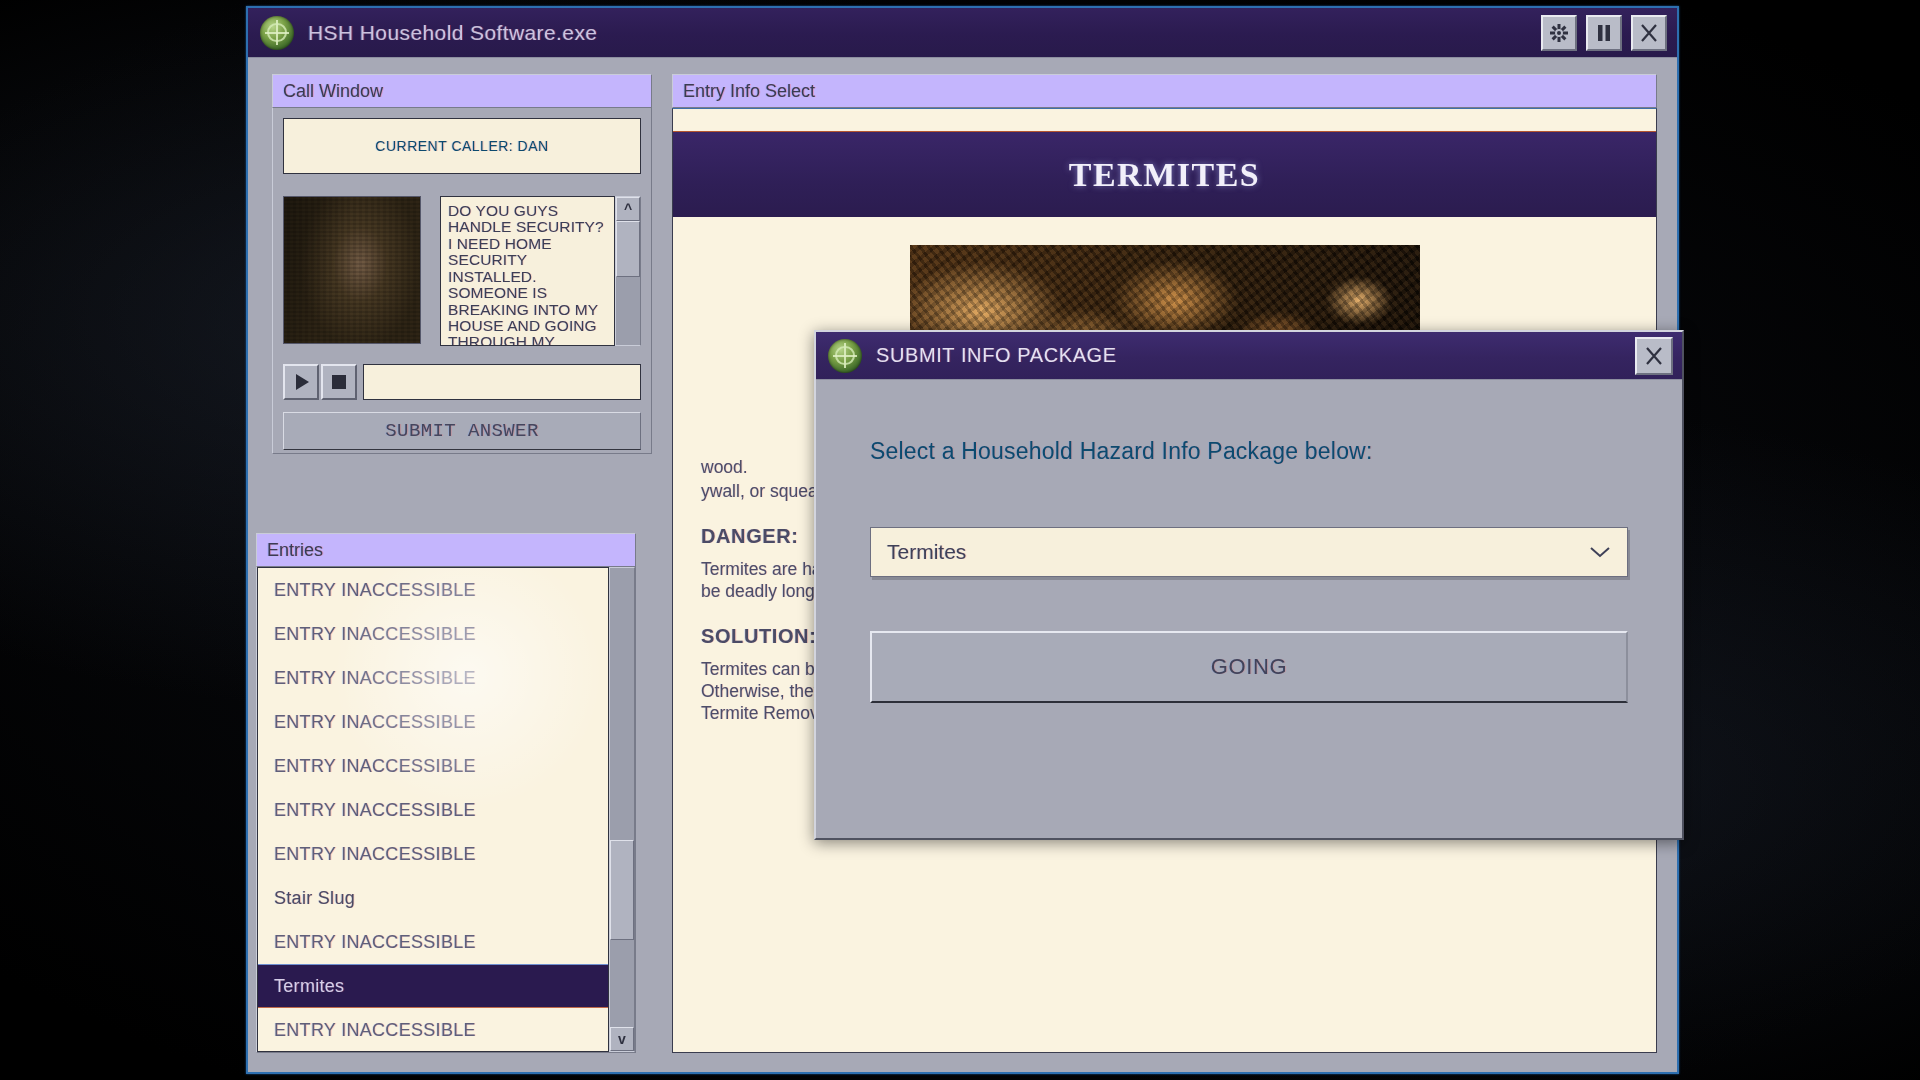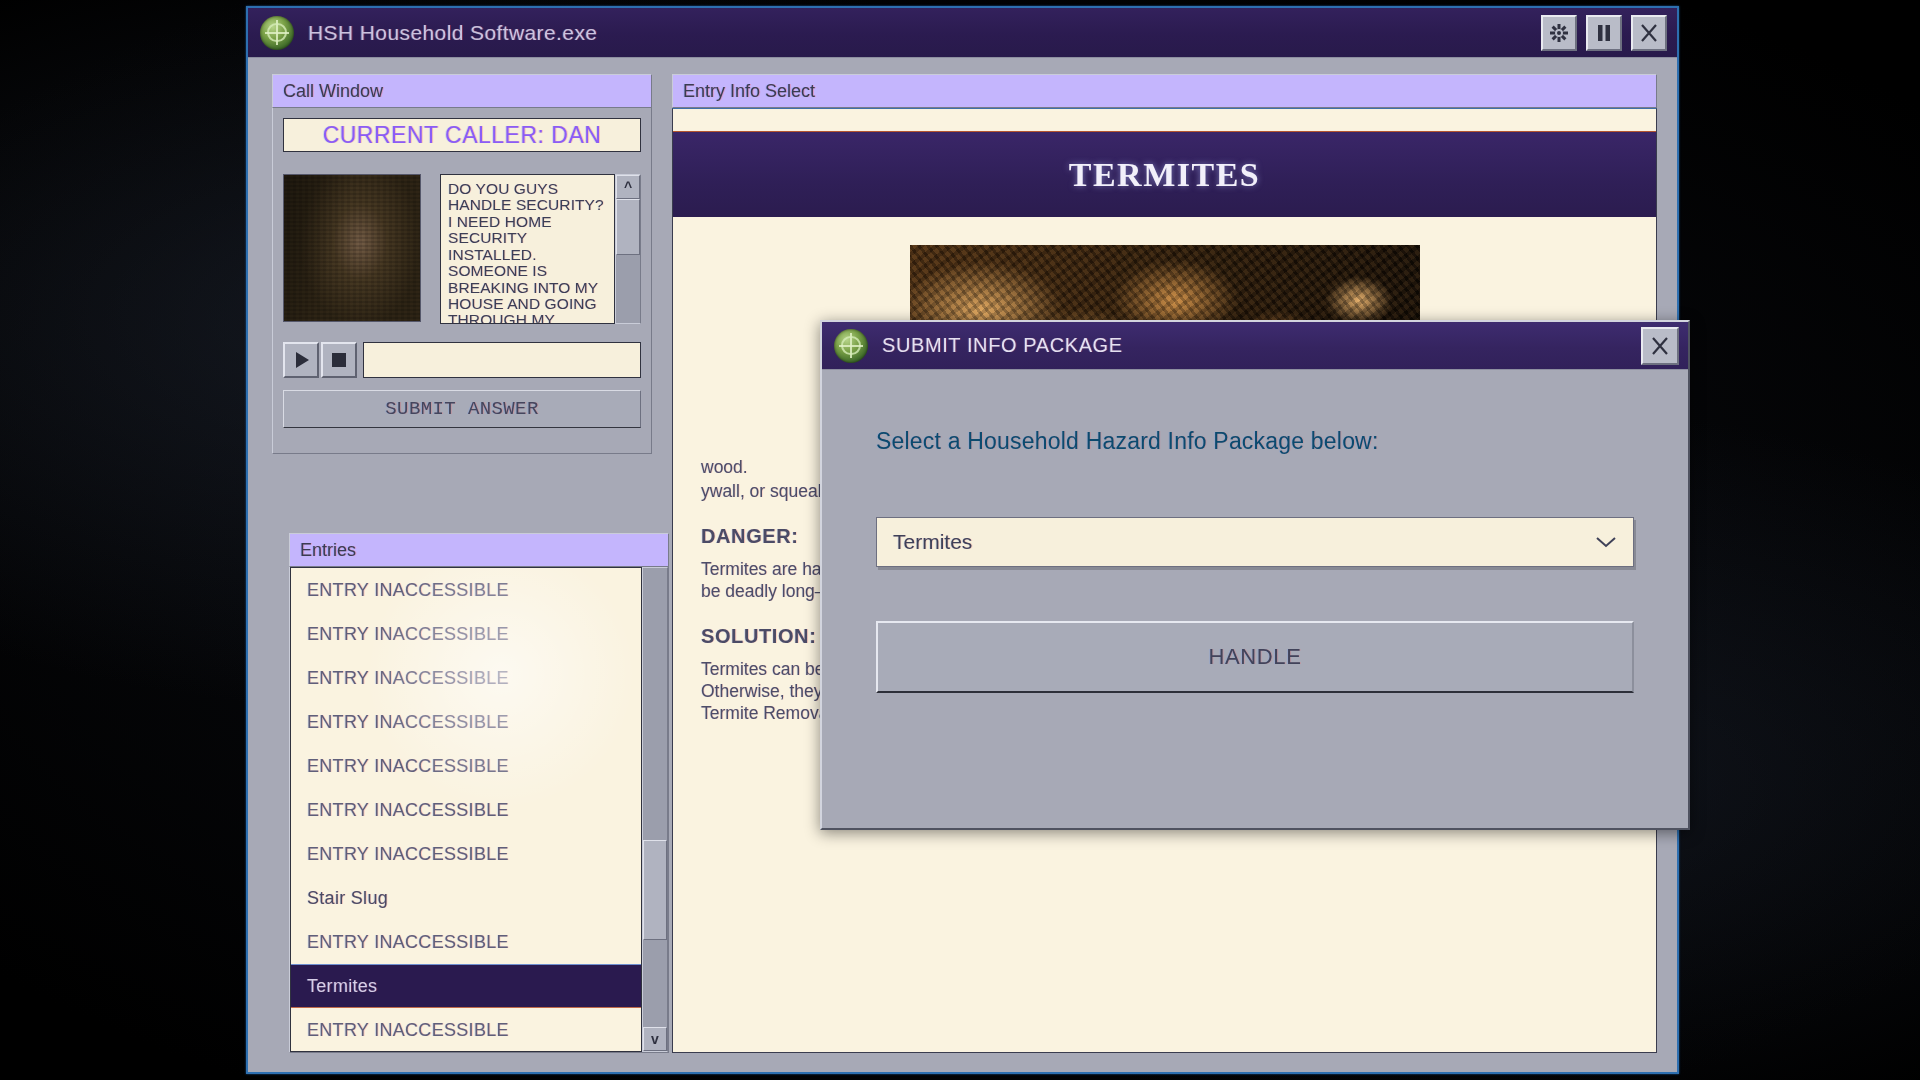--- a/index.html
+++ b/index.html
@@ -100,25 +100,25 @@
   }
   #call-body {
     height: 346px;
     background: #a7a9b6;
     border: 1px solid #c9ccd8;
     border-top: none;
     border-right-color: #787b8a; border-bottom-color: #787b8a;
     padding: 10px;
   }
   #caller-banner {
-    height: 34px;
+    height: 56px;
     background: #f7f0dc;
     border: 1px solid #30323f;
     display: flex; align-items: center; justify-content: center;
-    color: #8b5cf6; font-size: 23px; letter-spacing: .5px;
+    color: #0c4a6e; font-size: 14px; letter-spacing: .5px;
     text-shadow: 1px 0 0 rgba(255,90,90,.28), -1px 0 0 rgba(90,150,255,.24);
   }
 
   #transcript-row { display: flex; margin-top: 22px; height: 150px; }
 
   #caller-photo {
     width: 138px; height: 148px; flex: 0 0 auto;
     border: 1px solid #55576a;
     background:
       linear-gradient(105deg, rgba(0,0,0,.35) 0%, rgba(0,0,0,0) 40%),
@@ -204,21 +204,21 @@
     border: 1px solid #d9dbe4;
     border-right-color: #6d7080; border-bottom-color: #33353f;
     color: #44465d; font-size: 19px; letter-spacing: .4px;
     display: flex; align-items: center; justify-content: center;
     text-shadow: 1px 0 0 rgba(255,90,90,.25), -1px 0 0 rgba(90,150,255,.22);
     font-family: Liberation Mono, monospace;
   }
 
   
   #entries-panel {
-    position: absolute; left: 41px; top: 525px;
+    position: absolute; left: 8px; top: 525px;
     width: 380px; height: 520px; border-radius: 10px;
   }
   #entries-body {
     height: 486px;
     background: #a7a9b6;
     border: 1px solid #c9ccd8;
     border-top: none;
     border-right-color: #787b8a; border-bottom-color: #787b8a;
     display: flex;
   }
@@ -309,27 +309,26 @@
     text-shadow: .8px 0 0 rgba(255,90,90,.25), -.8px 0 0 rgba(90,150,255,.22);
   }
   .info-p {
     color: #4d4d68; font-size: 17.5px; line-height: 1.28; margin-top: 10px;
     text-shadow: .7px 0 0 rgba(255,90,90,.20), -.7px 0 0 rgba(90,150,255,.18);
   }
 
   
   #modal {
     position: absolute;
-    left: 566px; top: 312px;
+    left: 566px; top: 322px;
     width: 870px; height: 510px;
     background: #a7a9b6;
     border: 2px solid #d2d4de;
     border-right-color: #4f5260; border-bottom-color: #4f5260;
     box-shadow: 0 3px 14px rgba(0,0,0,.45);
-    margin-left: 6px;
   }
   #modal-titlebar {
     height: 48px;
     background: linear-gradient(180deg, #3e2c70 0%, #352460 55%, #31215a 100%);
     display: flex; align-items: center;
     border-bottom: 1px solid #8d8fa0;
     position: relative;
   }
   #modal-title-text {
     margin-left: 14px; color: #e4e1f0; font-size: 20px; letter-spacing: .6px;
@@ -503,18 +502,18 @@
       <div id="modal-body">
         <div id="modal-prompt">Select a Household Hazard Info Package below:</div>
 
         <div id="package-select">
           <span>Termites</span>
           <svg width="22" height="14" viewBox="0 0 22 14">
             <path d="M2 3 L11 11 L20 3" stroke="#3f4158" stroke-width="2" fill="none"></path>
           </svg>
         </div>
 
-        <div id="modal-submit">HANDLE</div>
+        <div id="modal-submit">GOING</div>
       </div>
     </div>
 
   </div>
 </div>
 
 </body></html>

